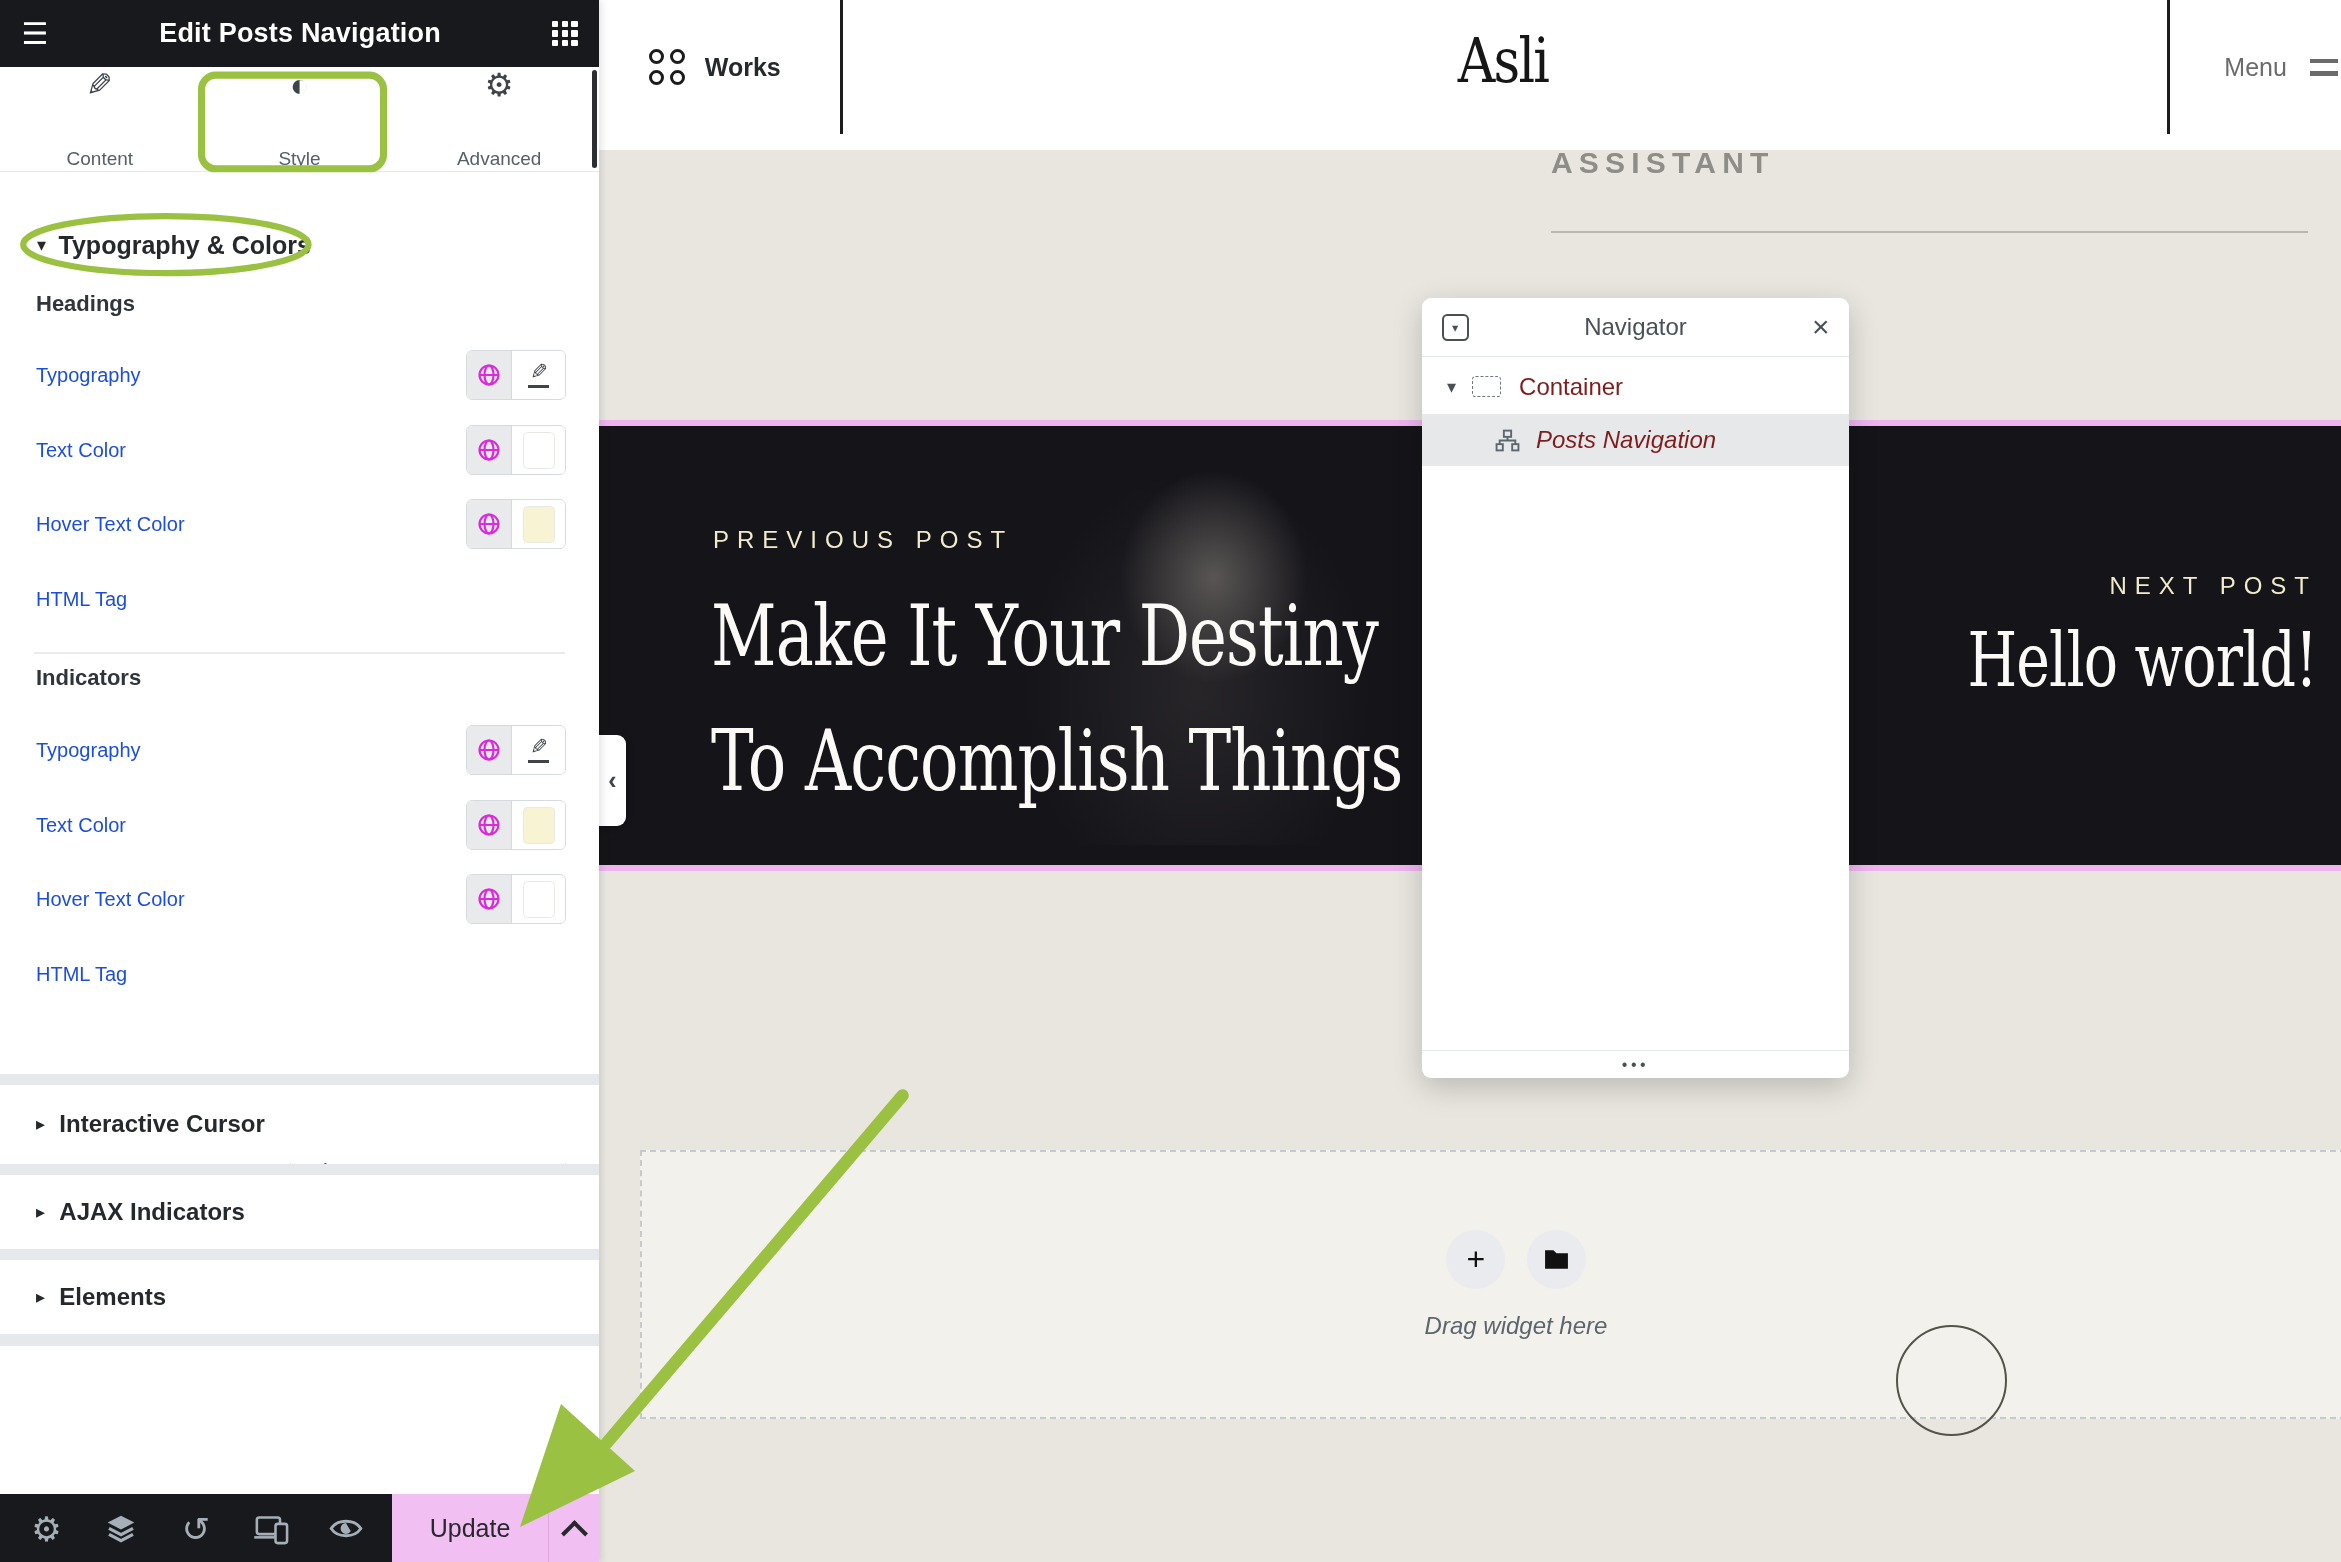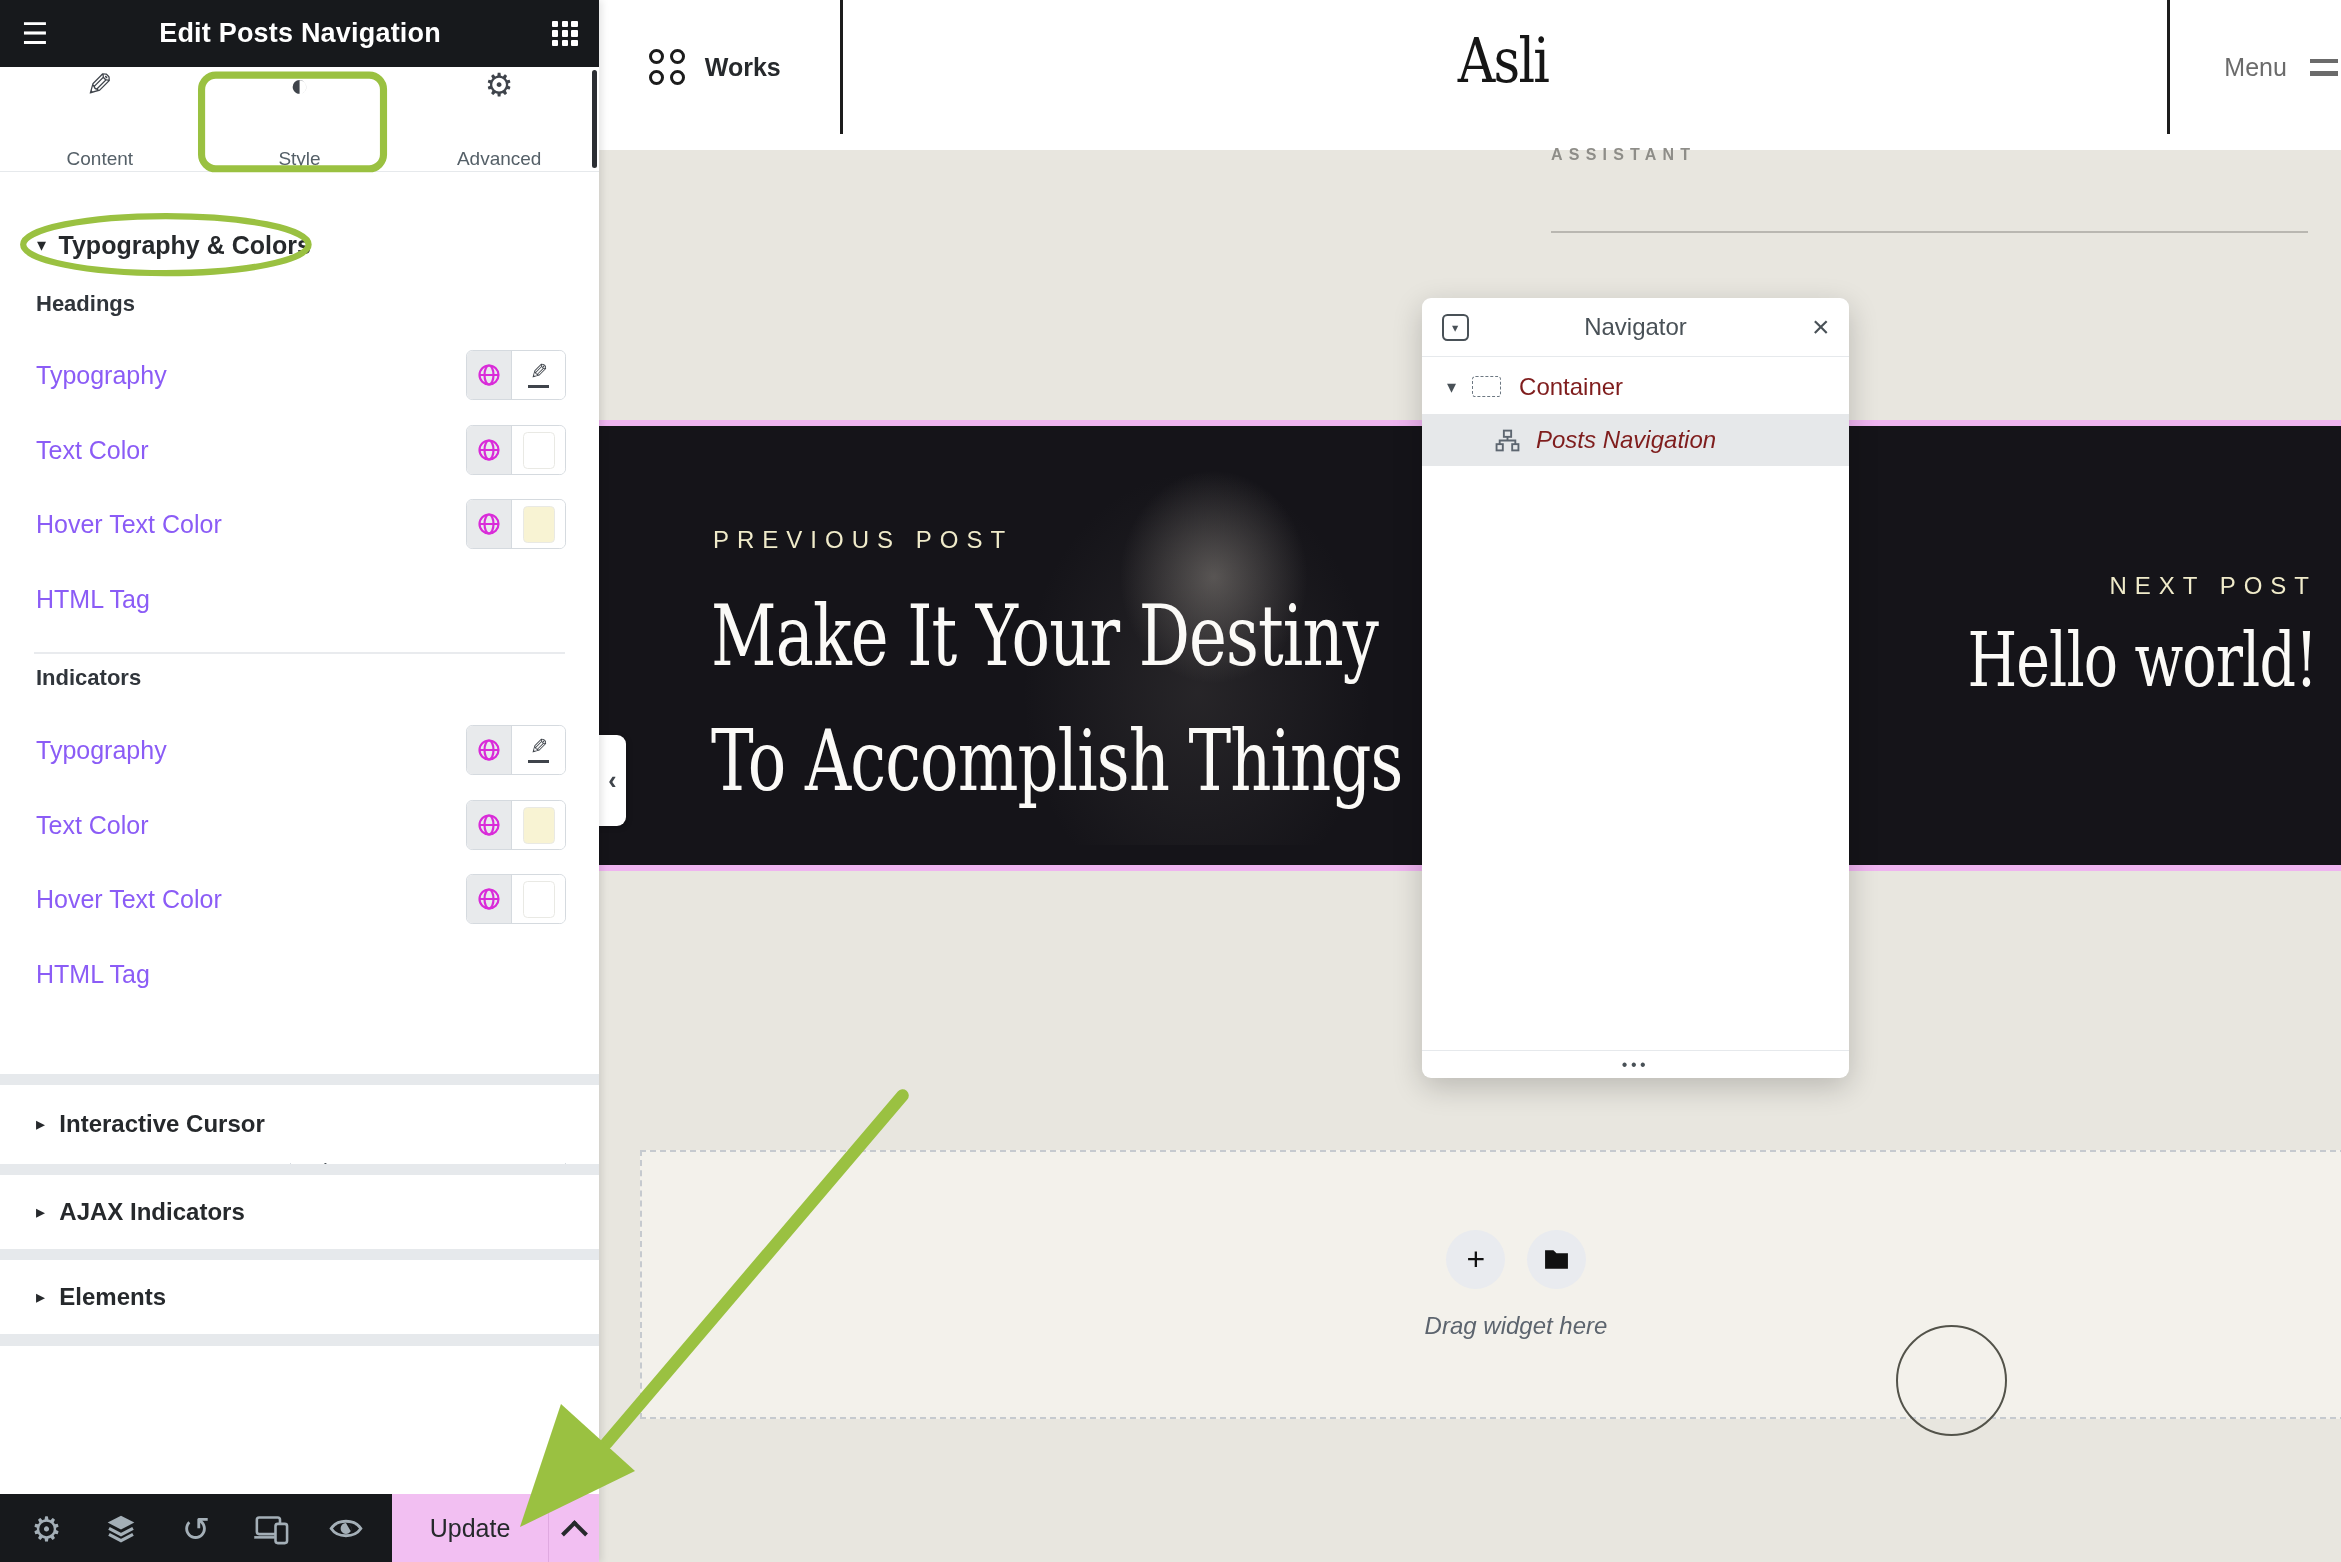--- a/index.html
+++ b/index.html
@@ -18,21 +18,21 @@
   .tab{flex:1;display:flex;flex-direction:column;align-items:center;justify-content:center;gap:9px;}
   .tab .ticon{font-size:32px;color:#3f444b;line-height:1;}
   .tab .ticon.flip{transform:scaleX(-1);display:inline-block;}
   .tab .tlabel{font-size:19px;color:#556068;margin-top:38px;}
   .sect-head{position:absolute;left:0;top:219px;width:100%;height:52px;display:flex;align-items:center;padding-left:37px;box-sizing:border-box;}
   .sect-head .car{font-size:18px;color:#26292c;margin-right:12.5px;}
   .sect-head .st{font-size:25px;font-weight:bold;color:#26292c;}
   .ghead{position:absolute;left:36px;font-size:22px;font-weight:bold;color:#30353b;}
   .prow{position:absolute;left:0;width:100%;height:50px;display:flex;align-items:center;justify-content:space-between;
         padding:0 33px 0 36px;box-sizing:border-box;}
-  .plabel{font-size:25px;color:#8b5cf6;}
+  .plabel{font-size:20px;color:#1d4ed8;}
   .ctrl{width:100px;height:50px;border:1.8px solid #d5dadf;border-radius:6.2px;display:flex;overflow:hidden;background:#fff;box-sizing:border-box;}
   .ctrl .gcell{width:45px;background:#e8eaec;border-right:1.8px solid #d5dadf;display:flex;align-items:center;justify-content:center;box-sizing:border-box;}
   .ctrl .vcell{flex:1;display:flex;flex-direction:column;align-items:center;justify-content:center;background:#fff;}
   .swatch{width:32px;height:37px;border-radius:4.5px;border:0.9px solid #e9e9e4;box-sizing:border-box;}
   .pencil{font-size:21.4px;color:#3f444b;line-height:1;transform:scaleX(-1);}
   .pencil-bar{width:21.4px;height:2.7px;background:#3f444b;margin-top:1.8px;}
   .tagrow{position:absolute;left:0;width:100%;height:52px;display:flex;align-items:center;padding-left:36px;box-sizing:border-box;}
   .tagsel{position:absolute;left:290px;width:276px;height:52px;border:1.8px solid #d5dadf;border-radius:4.5px;background:#fff;
           display:flex;align-items:center;justify-content:space-between;padding:0 16px 0 19.6px;box-sizing:border-box;}
   .tagsel .val{font-size:21.4px;color:#495157;}
@@ -55,21 +55,21 @@
   .vdiv{position:absolute;top:0;width:2.7px;height:134px;background:#1c1c1c;}
   .works{position:absolute;left:50px;top:0;height:134px;display:flex;align-items:center;gap:19.6px;}
   .rings{display:grid;grid-template-columns:repeat(2,15px);grid-gap:6.2px;}
   .rings i{width:15px;height:15px;border:3.6px solid #1c1c1c;border-radius:50%;box-sizing:border-box;}
   .works .wl{font-size:25px;font-weight:600;color:#26292c;}
   .sitelogo{position:absolute;left:904px;top:25px;transform:translateX(-50%) scaleY(1.18);transform-origin:center top;
             font-family:"DejaVu Serif",serif;font-size:52px;color:#161616;letter-spacing:-1.8px;}
   .menu-group{position:absolute;right:3.6px;top:0;height:134px;display:flex;align-items:center;gap:23px;}
   .menu-group .ml{font-size:25px;font-weight:500;color:#6b6b6b;}
   .mbars i{display:block;width:28.5px;height:4.5px;background:#6b6b6b;margin:8px 0;}
-  .assistant{position:absolute;left:952px;top:146px;font-size:16px;font-weight:600;letter-spacing:6.2px;color:#8e8d88;}
+  .assistant{position:absolute;left:952px;top:146px;font-size:30px;font-weight:600;letter-spacing:6.2px;color:#8e8d88;}
   .a-hr{position:absolute;left:952px;top:231px;width:757px;height:1.8px;background:#b9b7b1;}
   .hero{position:absolute;left:0;top:420px;width:100%;height:451px;background:#151419;
         border-top:6.2px solid #efb4f0;border-bottom:6.2px solid #efb4f0;box-sizing:border-box;}
   .photo-hint{position:absolute;left:294px;top:36px;width:553px;height:383px;
      background:radial-gradient(ellipse 134px 152px at 58% 30%, rgba(185,178,168,.38), rgba(185,178,168,0) 70%),
                 radial-gradient(ellipse 232px 294px at 55% 60%, rgba(120,115,110,.18), rgba(0,0,0,0) 75%);}
   .kicker{font-size:24px;font-weight:500;letter-spacing:8px;color:#f0ebca;}
   .prev-kick{position:absolute;left:114px;top:100px;}
   .prev-title{position:absolute;left:112px;top:148px;font-family:"DejaVu Serif",serif;font-size:64px;line-height:95px;
               color:#fbfaf7;transform:scaleY(1.32);transform-origin:left top;letter-spacing:-0.9px;white-space:nowrap;}

